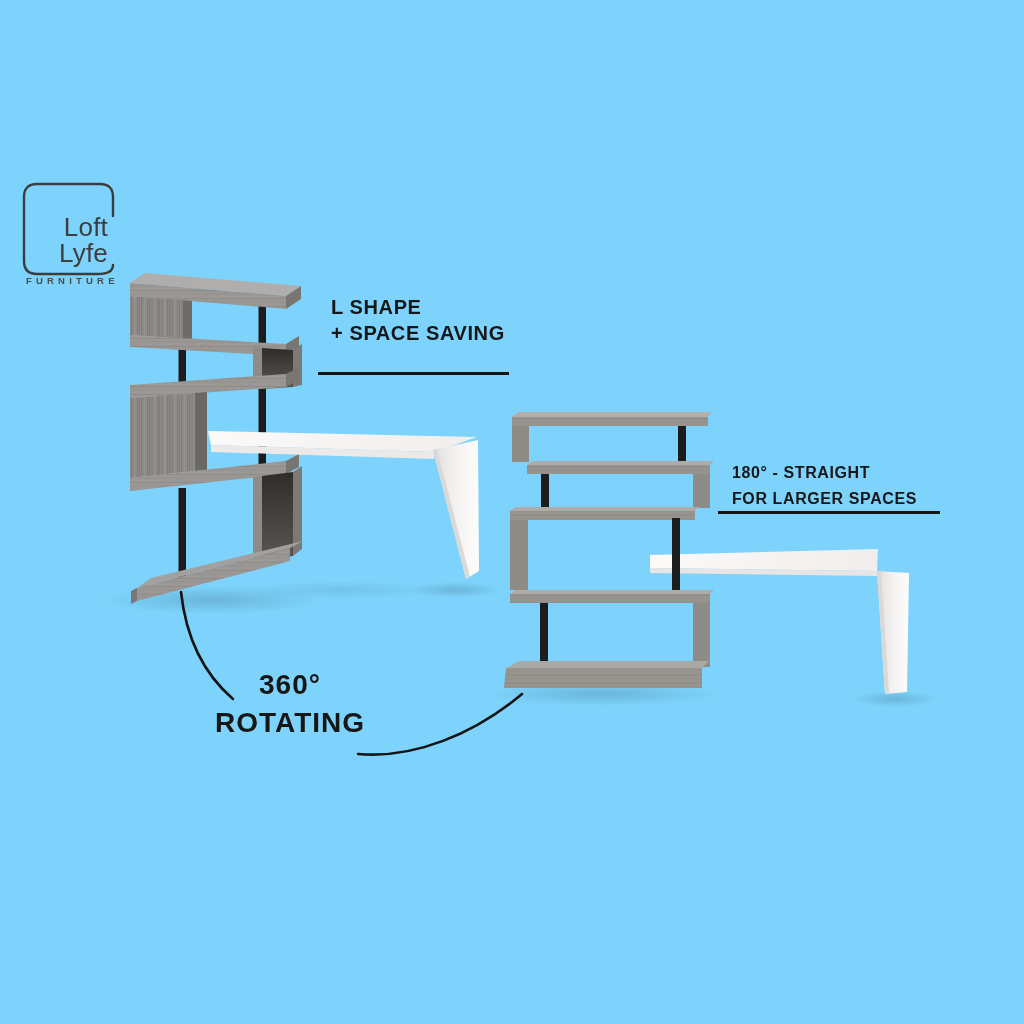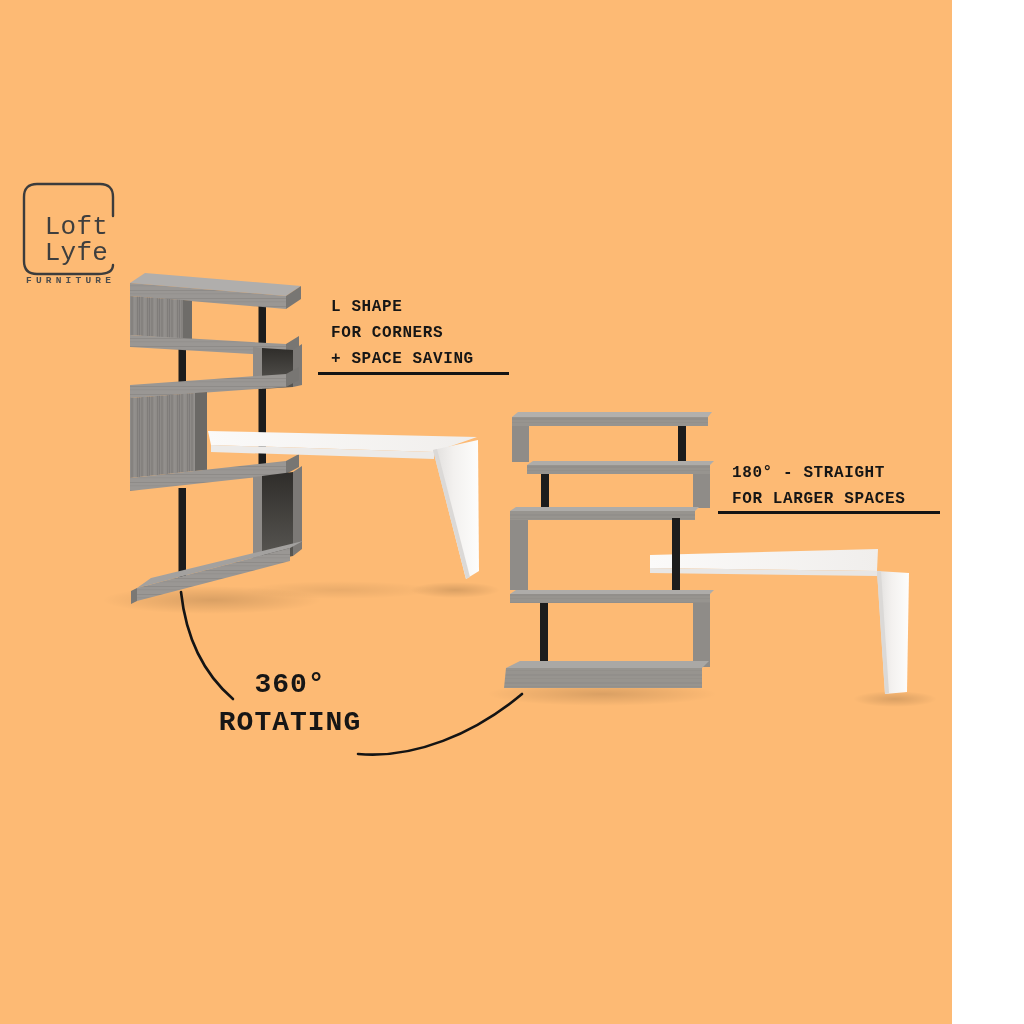--- a/index.html
+++ b/index.html
@@ -1,34 +1,34 @@
 <!DOCTYPE html>
 <html><head>
 <meta charset="utf-8">
 <style>
   html,body{margin:0;padding:0;background:#ffffff;}
   .canvas{
-    position:relative;width:952px;height:1024px;background:#fdba74;overflow:hidden;
-    font-family:Liberation Mono, monospace;
+    position:relative;width:1024px;height:1024px;background:#7dd3fc;overflow:hidden;
+    font-family:Liberation Sans, sans-serif;
   }
   
   .logo{position:absolute;left:20px;top:178px;width:110px;height:120px;}
   .logo svg{position:absolute;left:0;top:0;}
   .logo-name{
     position:absolute;left:0;top:36px;width:88px;text-align:right;
     font-size:26px;line-height:26px;font-weight:400;color:#3e3e3e;letter-spacing:0.2px;
   }
   .logo-tagline{
     position:absolute;left:6px;top:97px;width:100px;
     font-size:9.5px;font-weight:700;color:#4c4c4c;letter-spacing:4.2px;
   }
   
   .callout{position:absolute;color:#161616;font-weight:700;}
   .callout .line{white-space:nowrap;}
-  .callout-left{left:331px;top:294px;font-size:16px;line-height:26px;letter-spacing:0.6px;}
+  .callout-left{left:331px;top:294px;font-size:20px;line-height:26px;letter-spacing:0.6px;}
   .callout-right{left:732px;top:460px;font-size:16px;line-height:26px;letter-spacing:0.6px;}
   .callout-center{left:179px;top:666px;width:222px;text-align:center;font-size:28px;line-height:38px;letter-spacing:1px;}
   .underline{position:absolute;background:#141414;height:3px;}
   .underline-left{left:318px;top:372px;width:191px;}
   .underline-right{left:718px;top:511px;width:222px;}
   
   .illustration{position:absolute;left:0;top:0;}
 </style>
 </head>
 <body>
@@ -171,21 +171,20 @@
       <polygon points="506,668 520,661 709,661 702,668" fill="#aaa8a5"></polygon>
       <polygon points="506,668 702,668 702,688 504,688" fill="url(#grainH2)"></polygon>
     </g>
 
     <path d="M 181 592 C 186 638 204 674 233 699" fill="none" stroke="#141414" stroke-width="2.6" stroke-linecap="round"></path>
     <path d="M 358 754 C 414 759 474 734 522 694" fill="none" stroke="#141414" stroke-width="2.6" stroke-linecap="round"></path>
   </svg>
 
   <div class="callout callout-left">
     <div class="line">L SHAPE</div>
-    <div class="line">FOR CORNERS</div>
     <div class="line">+ SPACE SAVING</div>
   </div>
   <div class="underline underline-left"></div>
 
   <div class="callout callout-right">
     <div class="line">180° - STRAIGHT</div>
     <div class="line">FOR LARGER SPACES</div>
   </div>
   <div class="underline underline-right"></div>
 

